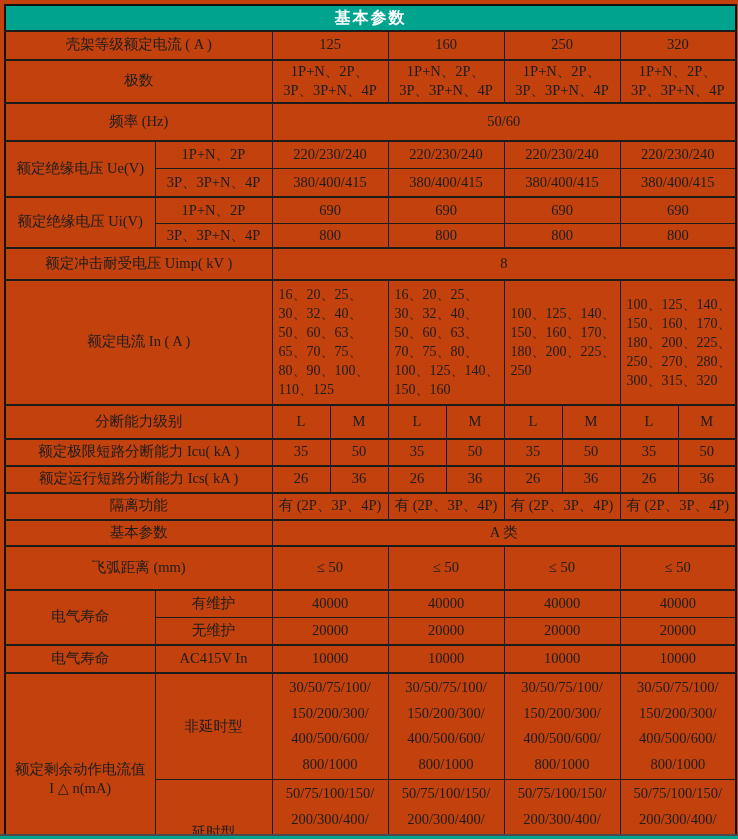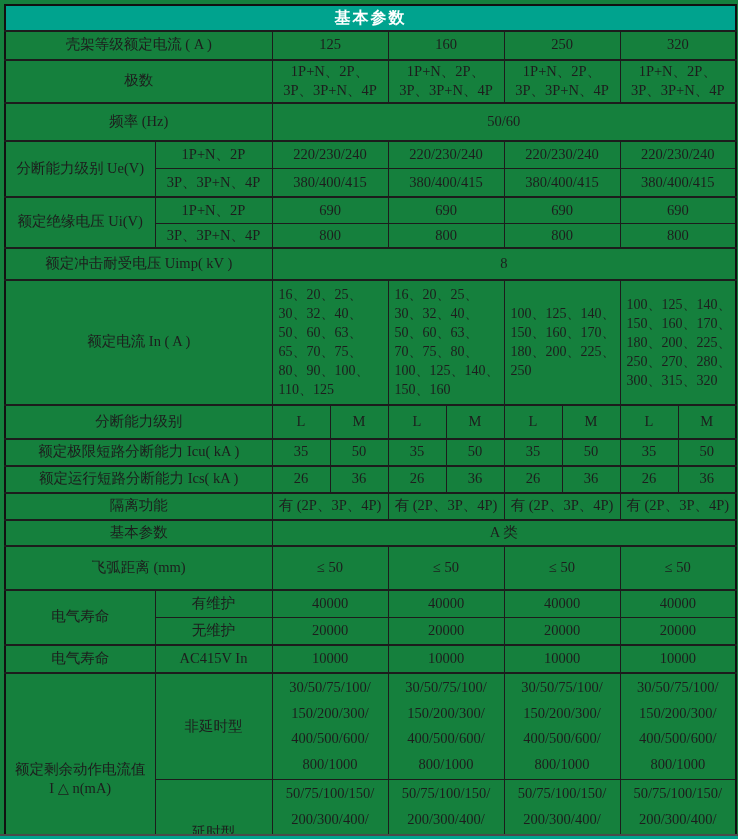--- a/index.html
+++ b/index.html
@@ -3,21 +3,21 @@
 <meta charset="utf-8">
 <style>
   :root { --accent:#00a38e; --ink:#1d1d1d; --line:#1c1c1c; }
   * { box-sizing: border-box; }
   html,body { margin:0; padding:0; }
   body {
     width:738px; height:839px; background:#ffffff;
     font-family:"Liberation Serif","DejaVu Serif",serif;
     color:var(--ink);
   }
-  .page { position:relative; width:738px; height:839px; overflow:hidden; background:#15803d; }
+  .page { position:relative; width:738px; height:839px; overflow:hidden; background:#c2410c; }
   table.spec {
     border-collapse:collapse; table-layout:fixed;
     width:729px; margin:4px 0 0 4px;
     border:2px solid #111;
   }
   td {
     border:1px solid var(--line);
     text-align:center; vertical-align:middle;
     font-size:14.5px; line-height:1.35;
     padding:1px 2px;
@@ -79,21 +79,21 @@
       <td colspan="2" class="ml">1P+N、2P、
 3P、3P+N、4P</td>
     </tr>
 
     <tr class="major" style="height:38px">
       <td colspan="2">频率 (Hz)</td>
       <td colspan="8">50/60</td>
     </tr>
 
     <tr class="major" style="height:28px">
-      <td rowspan="2">分断能力级别 Ue(V)</td>
+      <td rowspan="2">额定绝缘电压 Ue(V)</td>
       <td>1P+N、2P</td>
       <td colspan="2">220/230/240</td>
       <td colspan="2">220/230/240</td>
       <td colspan="2">220/230/240</td>
       <td colspan="2">220/230/240</td>
     </tr>
     <tr style="height:28px">
       <td>3P、3P+N、4P</td>
       <td colspan="2">380/400/415</td>
       <td colspan="2">380/400/415</td>

